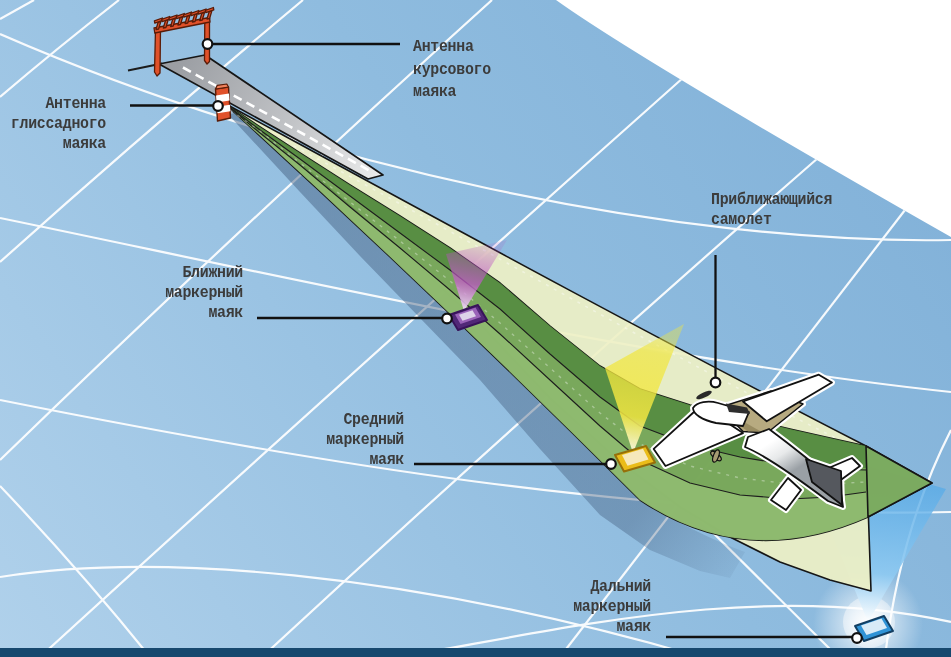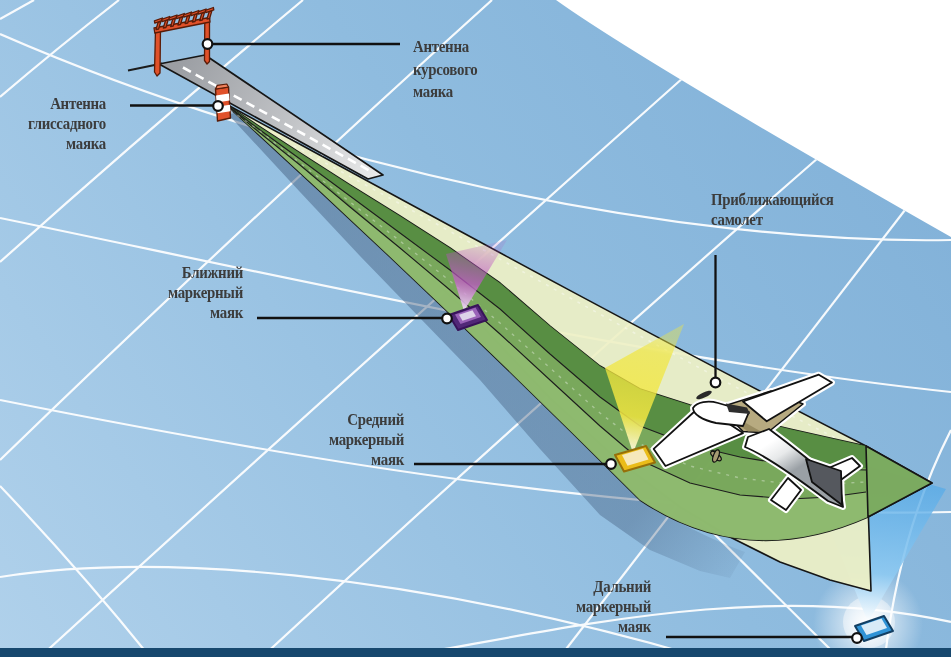--- a/index.html
+++ b/index.html
@@ -1,17 +1,17 @@
 <!DOCTYPE html>
 <html><head>
 <meta charset="utf-8">
 <style>
   html,body{margin:0;padding:0;background:#fff;}
   #stage{position:relative;width:951px;height:657px;overflow:hidden;background:#fff;
-         font-family:Liberation Serif, serif;}
+         font-family:Liberation Mono, monospace;}
   #scene{position:absolute;left:0;top:0;}
   .label{position:absolute;font-weight:bold;font-size:16px;line-height:20px;color:#3c3c3c;
          white-space:pre-line;letter-spacing:-0.3px;transform:scaleX(0.93);}
   .label.left{transform-origin:left top;}
   .label.right{transform-origin:right top;}
   .label.right{text-align:right;}
   .label.left{text-align:left;}
 </style>
 </head>
 <body>

